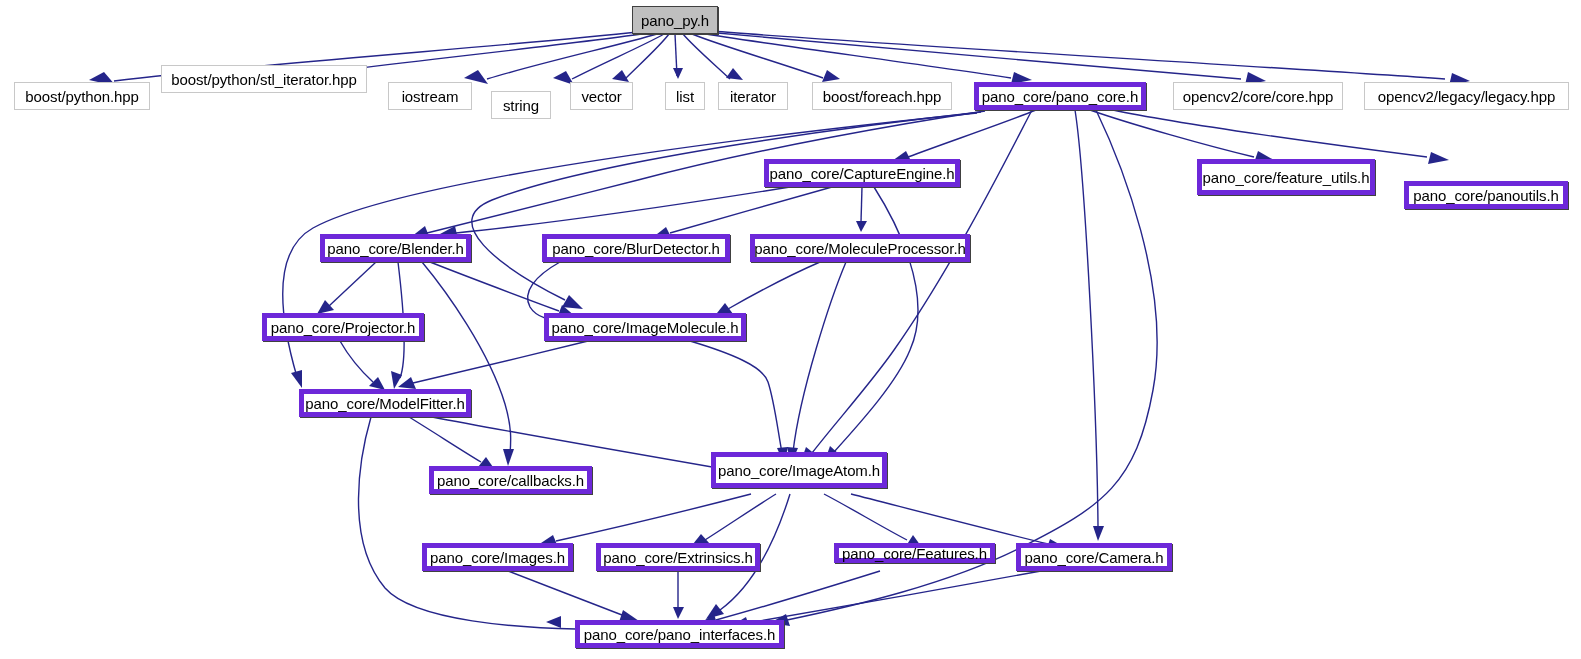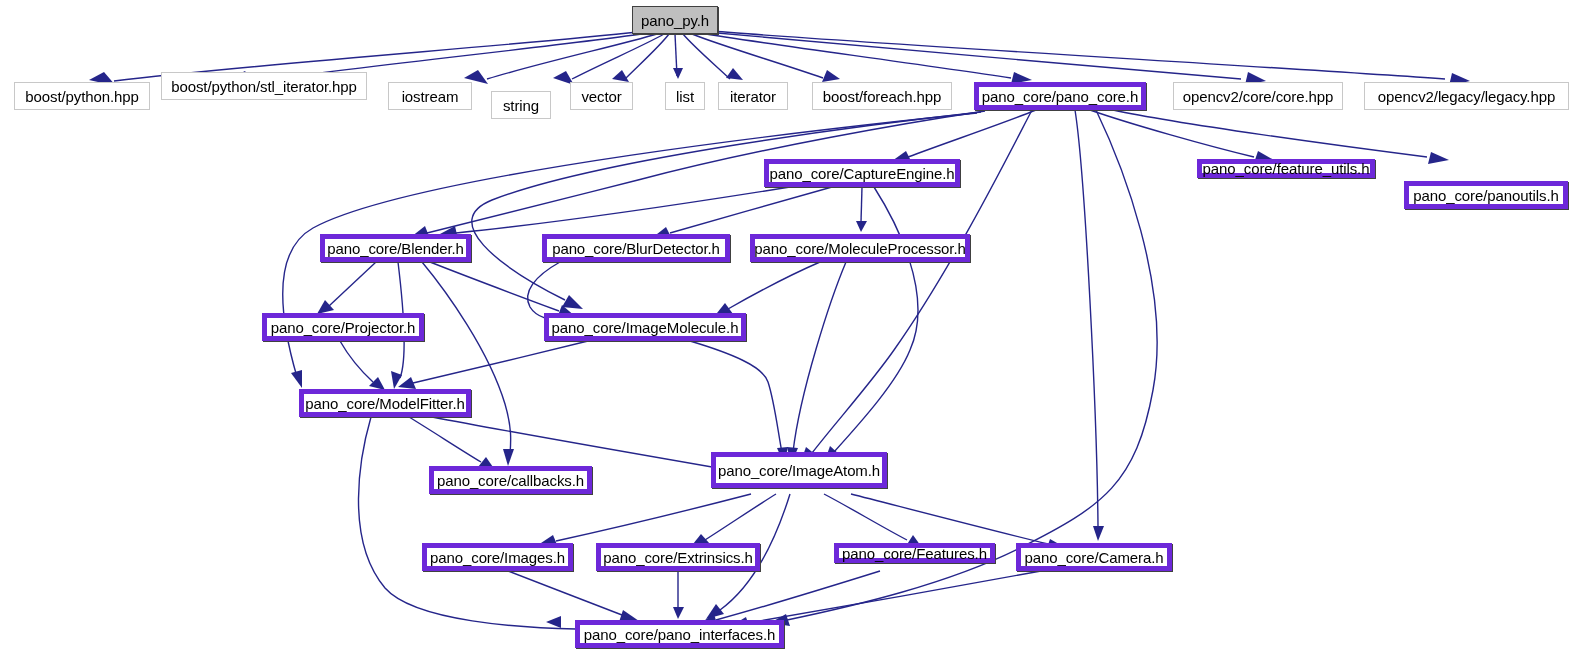--- a/index.html
+++ b/index.html
@@ -226,21 +226,21 @@
 
   </svg>
 
   <div id="node-layer">
       <div class="node-box root" style="left: 632px; top: 6px; width: 86px; height: 28px;">
         <span class="node-label">pano_py.h</span>
       </div>
       <div class="node-box" style="left: 14px; top: 82px; width: 136px; height: 28px;">
         <span class="node-label">boost/python.hpp</span>
       </div>
-      <div class="node-box" style="left: 161px; top: 72px; width: 206px; height: 28px;">
+      <div class="node-box" style="left: 161px; top: 65px; width: 206px; height: 28px;">
         <span class="node-label">boost/python/stl_iterator.hpp</span>
       </div>
       <div class="node-box" style="left: 388px; top: 82px; width: 84px; height: 28px;">
         <span class="node-label">iostream</span>
       </div>
       <div class="node-box" style="left: 491px; top: 82px; width: 60px; height: 28px; margin-top: 9px;">
         <span class="node-label">string</span>
       </div>
       <div class="node-box" style="left: 570px; top: 82px; width: 63px; height: 28px;">
         <span class="node-label">vector</span>
@@ -259,21 +259,21 @@
       </div>
       <div class="node-box" style="left: 1173px; top: 82px; width: 170px; height: 28px;">
         <span class="node-label">opencv2/core/core.hpp</span>
       </div>
       <div class="node-box" style="left: 1364px; top: 82px; width: 205px; height: 28px;">
         <span class="node-label">opencv2/legacy/legacy.hpp</span>
       </div>
       <div class="node-box strong" style="left: 764px; top: 159px; width: 196px; height: 28px;">
         <span class="node-label">pano_core/CaptureEngine.h</span>
       </div>
-      <div class="node-box strong" style="left: 1197px; top: 159px; width: 178px; height: 19px; text-align: center;">
+      <div class="node-box strong" style="left: 1197px; top: 159px; width: 178px; height: 36px; text-align: center;">
         <span class="node-label">pano_core/feature_utils.h</span>
       </div>
       <div class="node-box strong" style="left: 1404px; top: 159px; width: 164px; height: 28px; margin-top: 22px;">
         <span class="node-label">pano_core/panoutils.h</span>
       </div>
       <div class="node-box strong" style="left: 320px; top: 234px; width: 151px; height: 28px;">
         <span class="node-label">pano_core/Blender.h</span>
       </div>
       <div class="node-box strong" style="left: 542px; top: 234px; width: 188px; height: 28px;">
         <span class="node-label">pano_core/BlurDetector.h</span>

